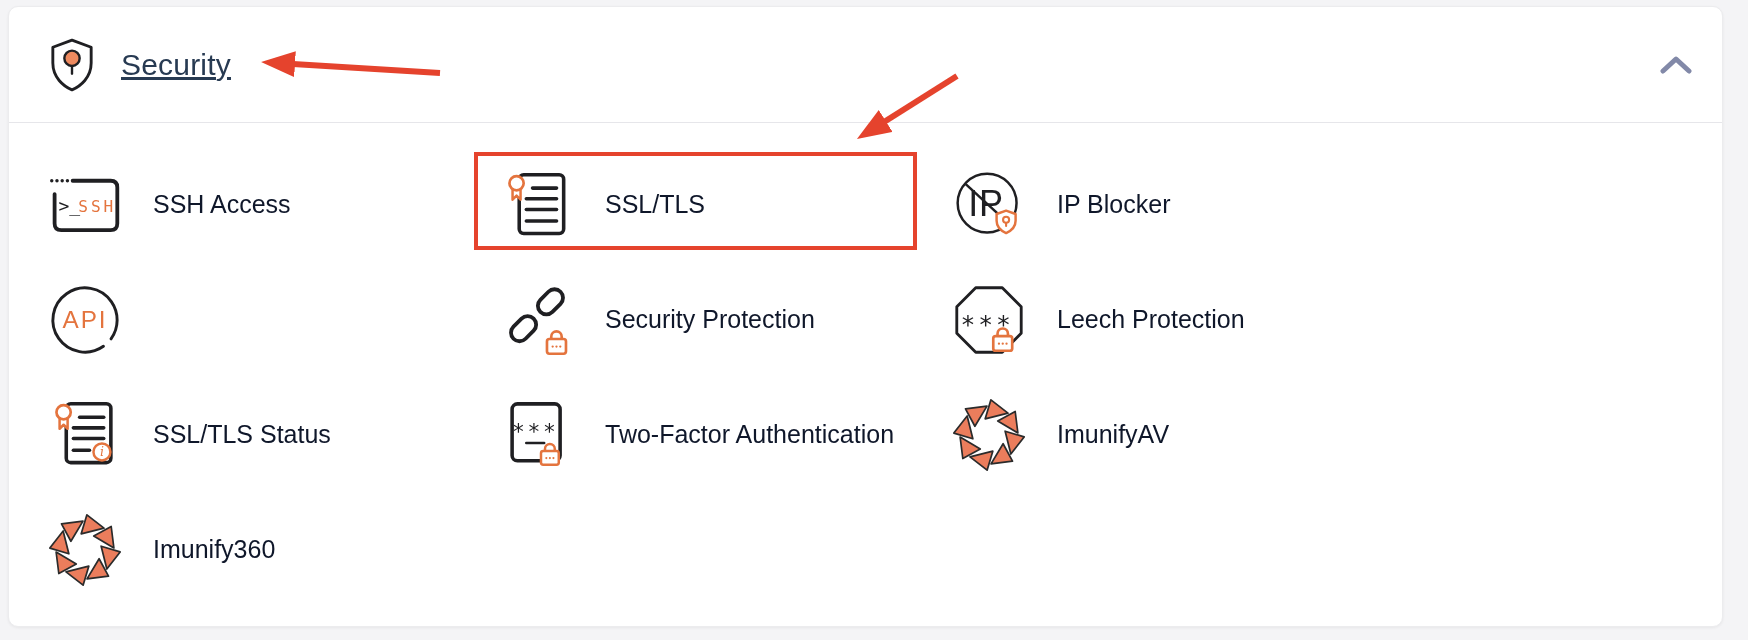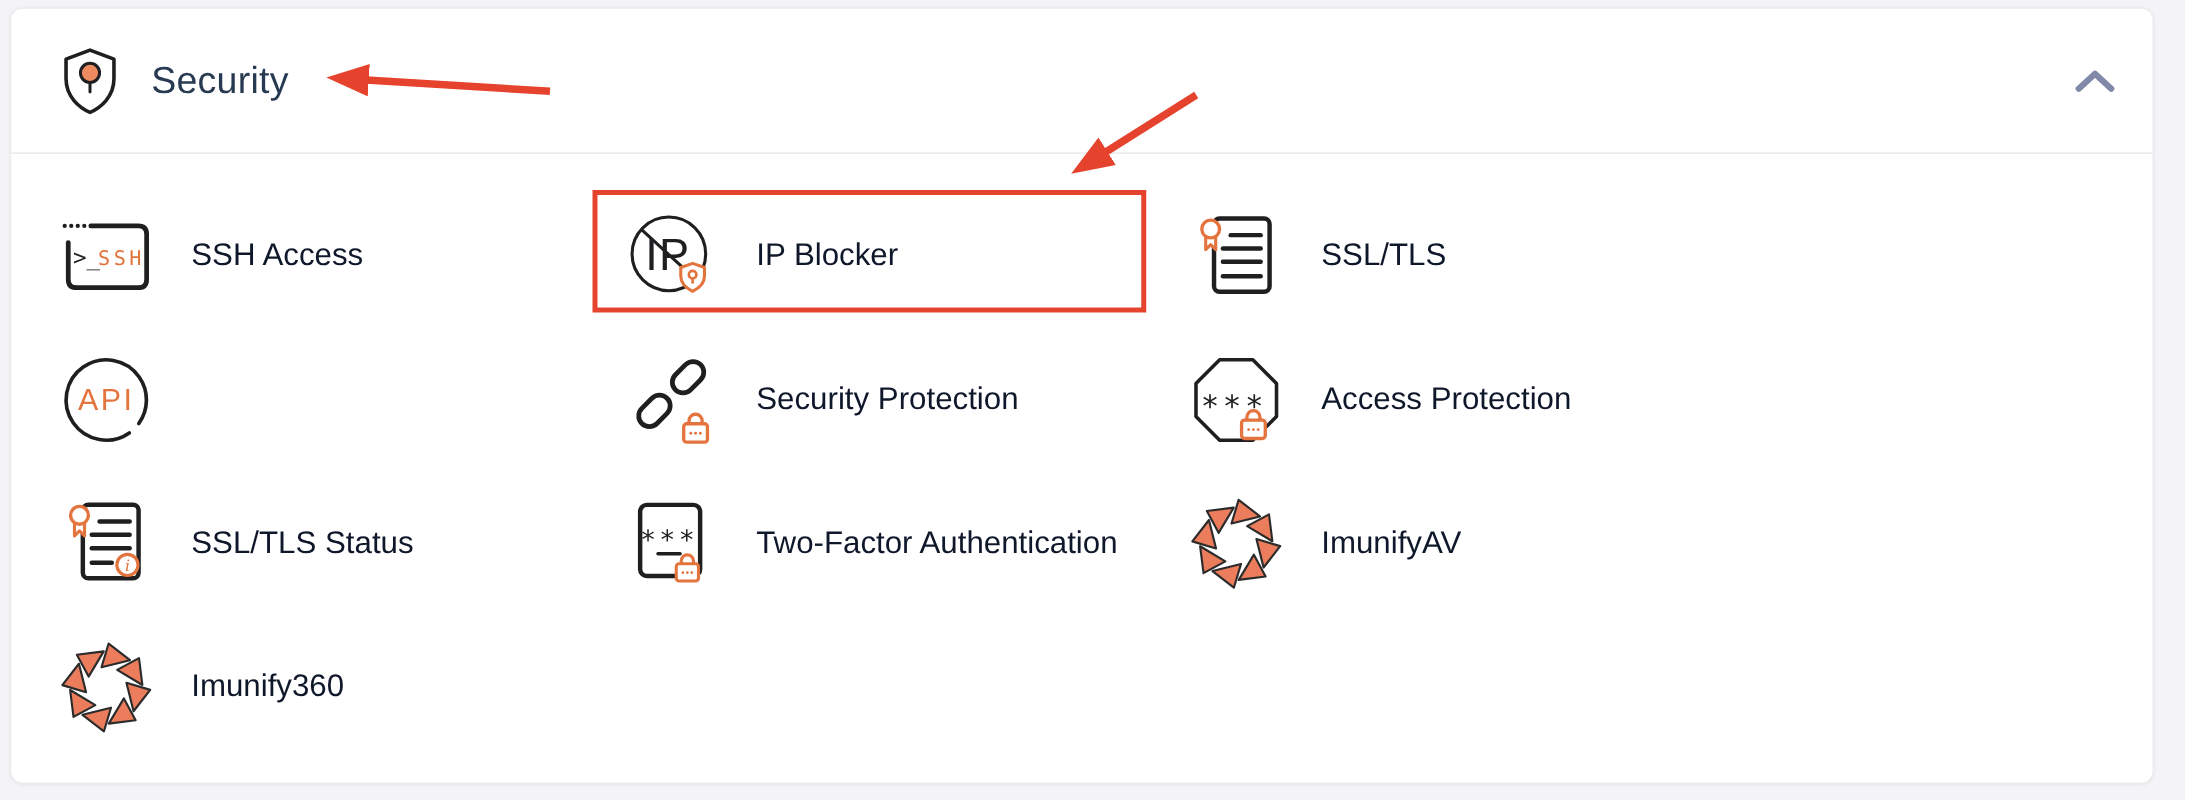--- a/index.html
+++ b/index.html
@@ -11,21 +11,21 @@
     position:absolute; left:8px; top:6px; width:1715px; height:621px;
     background:#ffffff; border:1px solid #ececee; border-radius:10px;
     box-shadow:0 1px 3px rgba(0,0,0,.06);
   }
 
   .panel-header {
     height:116px; display:flex; align-items:center;
     padding:0 30px 0 40px; border-bottom:1px solid #e6e6ea;
   }
   .hdr-icon { width:46px; height:54px; margin-right:26px; flex:none; }
-  .hdr-title { font-size:30px; color:#273a52; letter-spacing:.2px; }
+  .hdr-title { font-size:30px; color:#273a52; letter-spacing:.2px;text-decoration:underline; }
   .collapse-btn { margin-left:auto; width:32px; height:22px; cursor:pointer; background:none; border:none; display:flex; align-items:center; justify-content:center; }
 
   .grid {
     margin:24px 0 0 34px;
     display:grid; grid-template-columns:452px 452px auto; grid-auto-rows:115px;
   }
   .tool { display:flex; align-items:center; gap:26px; cursor:pointer; }
   .tool .icon-wrap { width:84px; display:flex; align-items:center; justify-content:center; flex:none; }
   .tool .tool-label { font-size:25px; color:#0f172a; }
 
@@ -71,53 +71,53 @@
               <circle cx="21.5" cy="8" r="1.8" fill="#1f1f22"></circle>
             <text x="12" y="41" font-family="'DejaVu Sans Mono', monospace" font-size="19" fill="#1f1f22">&gt;_</text>
             <text x="33" y="41" font-family="'DejaVu Sans Mono', monospace" font-size="17" letter-spacing="3" fill="#e4743e">SSH</text>
           </svg>
         </span>
         <span class="tool-label">SSH Access</span>
       </div>
 
       <div class="tool">
         <span class="icon-wrap">
-          <svg width="76" height="76" viewBox="0 0 80 80">
-            <circle cx="38" cy="38" r="31" fill="none" stroke="#1f1f22" stroke-width="2.6"></circle>
-            <line x1="15.5" y1="18" x2="59" y2="58" stroke="#1f1f22" stroke-width="2.6"></line>
-            <text x="37" y="52" text-anchor="middle" font-family="'Liberation Sans', sans-serif" font-size="38" letter-spacing="1" fill="#1f1f22">IP</text>
-            <g transform="translate(48,46)">
-              <path d="M10 0 L20 3.5 V10.5 C20 17.5 15.5 21 10 23.5 C4.5 21 0 17.5 0 10.5 V3.5 Z" fill="#ffffff" stroke="#e4743e" stroke-width="2.6" stroke-linejoin="round"></path>
-              <circle cx="10" cy="9.5" r="3.2" fill="none" stroke="#e4743e" stroke-width="2.2"></circle>
-              <line x1="10" y1="13" x2="10" y2="16" stroke="#e4743e" stroke-width="2.2" stroke-linecap="round"></line>
-            </g>
-          </svg>
-        </span>
-        <span class="tool-label">IP Blocker</span>
-      </div>
-
-      <div class="tool">
-        <span class="icon-wrap">
           <svg width="64" height="68" viewBox="0 0 72 76">
             <rect x="16" y="4" width="50" height="66" rx="5" fill="#ffffff" stroke="#1f1f22" stroke-width="4"></rect>
             <line x1="31" y1="19" x2="58" y2="19" stroke="#1f1f22" stroke-width="4" stroke-linecap="round"></line>
             <line x1="24" y1="31" x2="58" y2="31" stroke="#1f1f22" stroke-width="4" stroke-linecap="round"></line>
             <line x1="24" y1="43" x2="58" y2="43" stroke="#1f1f22" stroke-width="4" stroke-linecap="round"></line>
             <line x1="24" y1="56" x2="58" y2="56" stroke="#1f1f22" stroke-width="4" stroke-linecap="round"></line>
             <g>
               <path d="M8.5 20 V32 L13 27.5 L17.5 32 V20" fill="#ffffff" stroke="#e4743e" stroke-width="2.8" stroke-linejoin="round"></path>
               <circle cx="13" cy="13.5" r="8" fill="#ffffff" stroke="#e4743e" stroke-width="3"></circle>
             </g>
           </svg>
         </span>
         <span class="tool-label">SSL/TLS</span>
       </div>
 
       <div class="tool">
         <span class="icon-wrap">
+          <svg width="76" height="76" viewBox="0 0 80 80">
+            <circle cx="38" cy="38" r="31" fill="none" stroke="#1f1f22" stroke-width="2.6"></circle>
+            <line x1="15.5" y1="18" x2="59" y2="58" stroke="#1f1f22" stroke-width="2.6"></line>
+            <text x="37" y="52" text-anchor="middle" font-family="'Liberation Sans', sans-serif" font-size="38" letter-spacing="1" fill="#1f1f22">IP</text>
+            <g transform="translate(48,46)">
+              <path d="M10 0 L20 3.5 V10.5 C20 17.5 15.5 21 10 23.5 C4.5 21 0 17.5 0 10.5 V3.5 Z" fill="#ffffff" stroke="#e4743e" stroke-width="2.6" stroke-linejoin="round"></path>
+              <circle cx="10" cy="9.5" r="3.2" fill="none" stroke="#e4743e" stroke-width="2.2"></circle>
+              <line x1="10" y1="13" x2="10" y2="16" stroke="#e4743e" stroke-width="2.2" stroke-linecap="round"></line>
+            </g>
+          </svg>
+        </span>
+        <span class="tool-label">IP Blocker</span>
+      </div>
+
+      <div class="tool">
+        <span class="icon-wrap">
           <svg width="74" height="74" viewBox="0 0 76 76">
             <circle cx="38" cy="38" r="33" fill="none" stroke="#1f1f22" stroke-width="3" stroke-dasharray="196 11" transform="rotate(55 38 38)" stroke-linecap="round"></circle>
             <text x="38" y="46" text-anchor="middle" font-family="'Liberation Sans', sans-serif" font-size="25" letter-spacing="2" fill="#e4743e">API</text>
           </svg>
         </span>
       </div>
 
       <div class="tool">
         <span class="icon-wrap">
           <svg width="76" height="78" viewBox="0 0 80 82">
@@ -144,21 +144,21 @@
             <text x="36" y="52" text-anchor="middle" font-family="'DejaVu Sans Mono', monospace" font-size="26" letter-spacing="3" fill="#1f1f22">***</text>
             <g transform="translate(42,46)">
               <path d="M5 9 V6.5 a5.5 5.5 0 0 1 11 0 V9" fill="none" stroke="#e4743e" stroke-width="2.8"></path>
               <rect x="0.5" y="9" width="20" height="15.5" rx="2.5" fill="#ffffff" stroke="#e4743e" stroke-width="2.8"></rect>
               <circle cx="6.5" cy="17" r="1.2" fill="#e4743e"></circle>
                 <circle cx="10.5" cy="17" r="1.2" fill="#e4743e"></circle>
                 <circle cx="14.5" cy="17" r="1.2" fill="#e4743e"></circle>
             </g>
           </svg>
         </span>
-        <span class="tool-label">Access Protection</span>
+        <span class="tool-label">Leech Protection</span>
       </div>
 
 
       <div class="tool">
         <span class="icon-wrap">
           <svg width="66" height="70" viewBox="0 0 74 78">
             <rect x="16" y="4" width="50" height="66" rx="5" fill="#ffffff" stroke="#1f1f22" stroke-width="4"></rect>
             <line x1="31" y1="19" x2="58" y2="19" stroke="#1f1f22" stroke-width="4" stroke-linecap="round"></line>
             <line x1="24" y1="31" x2="58" y2="31" stroke="#1f1f22" stroke-width="4" stroke-linecap="round"></line>
             <line x1="24" y1="43" x2="58" y2="43" stroke="#1f1f22" stroke-width="4" stroke-linecap="round"></line>

